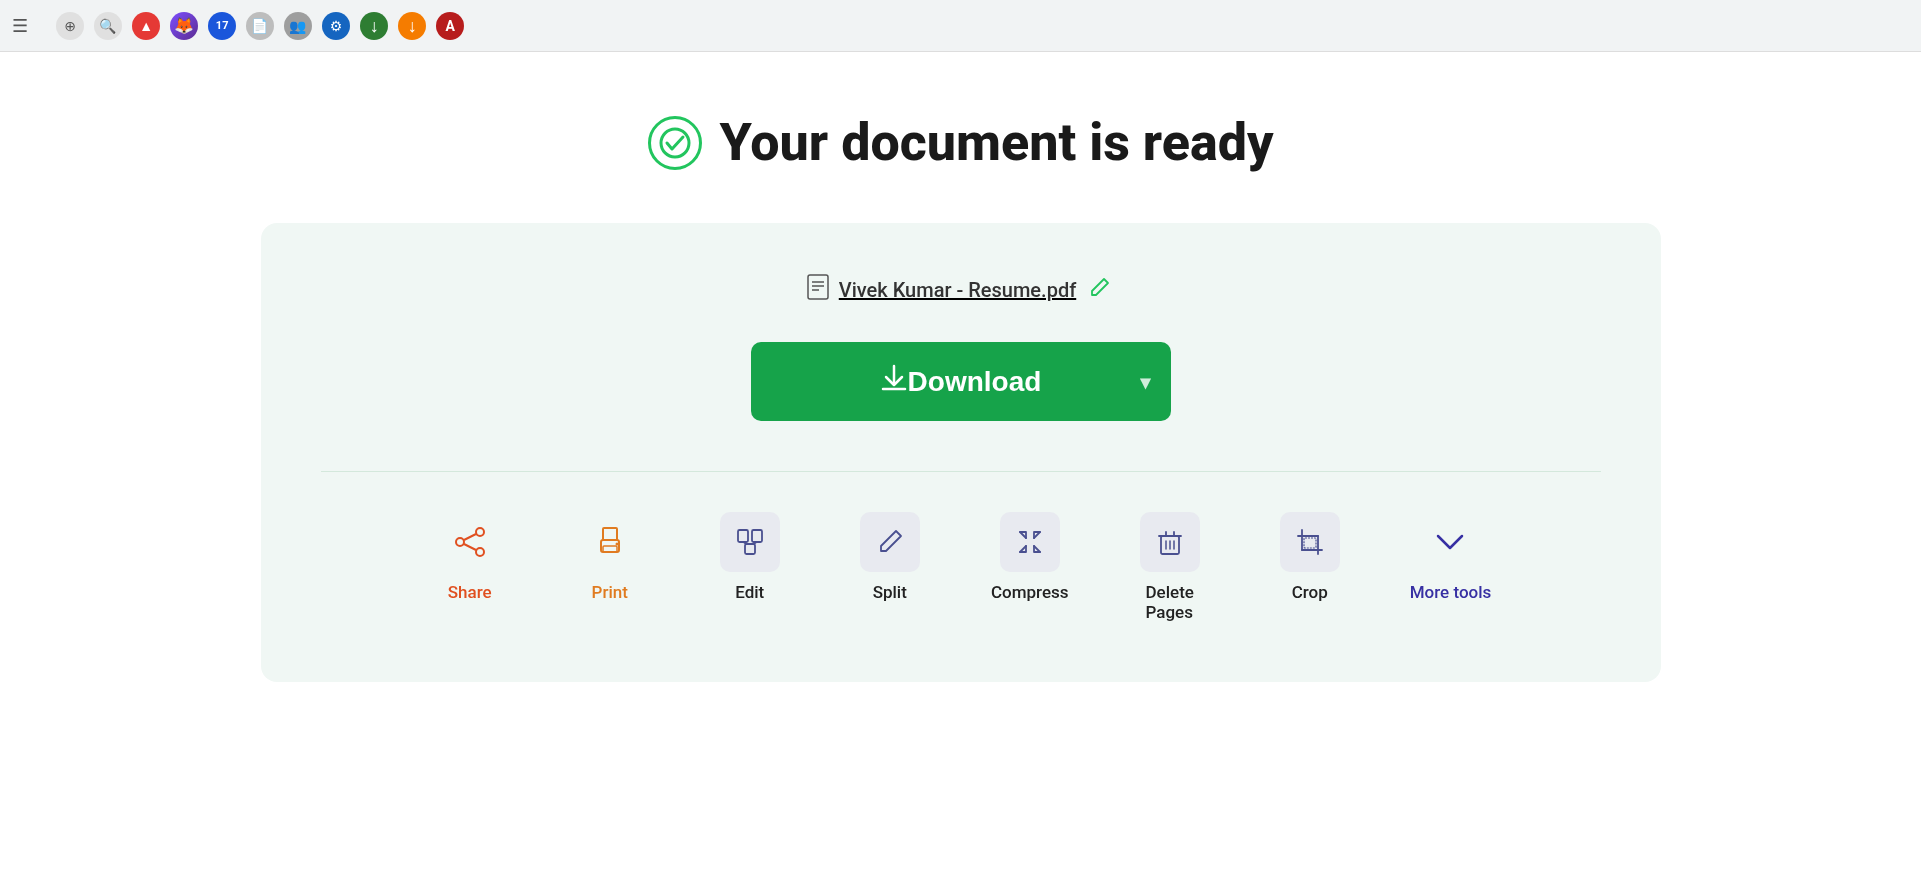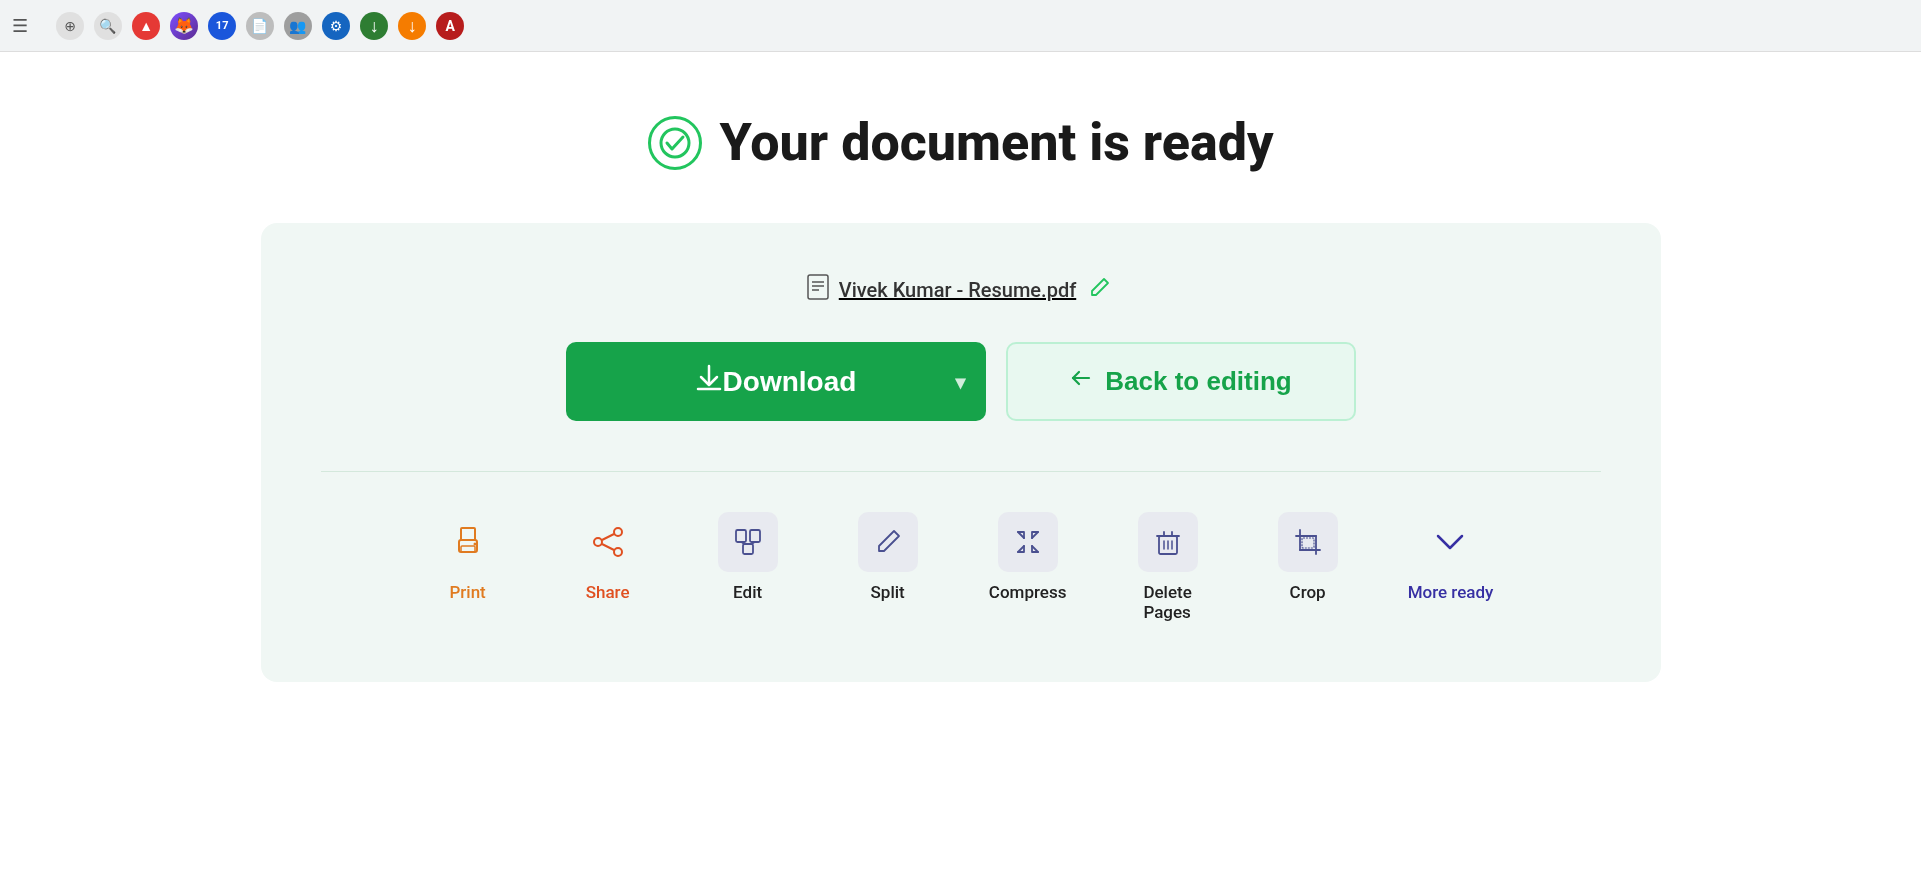--- a/index.html
+++ b/index.html
@@ -294,58 +294,49 @@
           <svg width="28" height="28" viewBox="0 0 28 28" fill="none" xmlns="http://www.w3.org/2000/svg">
             <line x1="14" y1="2" x2="14" y2="20" stroke="white" stroke-width="2.5" stroke-linecap="round"></line>
             <polyline points="6,13 14,21 22,13" stroke="white" stroke-width="2.5" fill="none" stroke-linecap="round" stroke-linejoin="round"></polyline>
             <line x1="3" y1="25" x2="25" y2="25" stroke="white" stroke-width="2.5" stroke-linecap="round"></line>
           </svg>
         </span>
         <span>Download</span>
         <span class="download-chevron">▾</span>
       </button>
 
-      <button class="back-editing-btn">
-        <span>
-          <svg width="24" height="24" viewBox="0 0 24 24" fill="none" xmlns="http://www.w3.org/2000/svg">
-            <polyline points="10,18 4,12 10,6" stroke="#16a34a" stroke-width="2.2" fill="none" stroke-linecap="round" stroke-linejoin="round"></polyline>
-            <line x1="4" y1="12" x2="20" y2="12" stroke="#16a34a" stroke-width="2.2" stroke-linecap="round"></line>
-          </svg>
-        </span>
-        <span>Back to editing</span>
-      </button>
     </div>
 
     <hr class="card-divider">
 
     <div class="tools-row">
-
-      <div class="tool-item">
-        <div class="tool-icon-wrap">
-          <svg width="36" height="36" viewBox="0 0 36 36" fill="none" xmlns="http://www.w3.org/2000/svg">
-            <rect x="9" y="16" width="18" height="12" rx="2" stroke="#e07b20" stroke-width="2" fill="none"></rect>
-            <rect x="11" y="4" width="14" height="12" rx="1" stroke="#e07b20" stroke-width="2" fill="none"></rect>
-            <rect x="11" y="22" width="14" height="6" rx="1" stroke="#e07b20" stroke-width="1.5" fill="none"></rect>
-            <circle cx="25" cy="20" r="1.5" fill="#e07b20"></circle>
-          </svg>
-        </div>
-        <span class="tool-label tool-label-orange">Print</span>
-      </div>
 
       <div class="tool-item">
         <div class="tool-icon-wrap">
           <svg width="36" height="36" viewBox="0 0 36 36" fill="none" xmlns="http://www.w3.org/2000/svg">
             <circle cx="28" cy="8" r="4" stroke="#e05020" stroke-width="2" fill="none"></circle>
             <circle cx="8" cy="18" r="4" stroke="#e05020" stroke-width="2" fill="none"></circle>
             <circle cx="28" cy="28" r="4" stroke="#e05020" stroke-width="2" fill="none"></circle>
             <line x1="12" y1="16" x2="24" y2="10" stroke="#e05020" stroke-width="2"></line>
             <line x1="12" y1="20" x2="24" y2="26" stroke="#e05020" stroke-width="2"></line>
           </svg>
         </div>
         <span class="tool-label tool-label-red">Share</span>
+      </div>
+
+      <div class="tool-item">
+        <div class="tool-icon-wrap">
+          <svg width="36" height="36" viewBox="0 0 36 36" fill="none" xmlns="http://www.w3.org/2000/svg">
+            <rect x="9" y="16" width="18" height="12" rx="2" stroke="#e07b20" stroke-width="2" fill="none"></rect>
+            <rect x="11" y="4" width="14" height="12" rx="1" stroke="#e07b20" stroke-width="2" fill="none"></rect>
+            <rect x="11" y="22" width="14" height="6" rx="1" stroke="#e07b20" stroke-width="1.5" fill="none"></rect>
+            <circle cx="25" cy="20" r="1.5" fill="#e07b20"></circle>
+          </svg>
+        </div>
+        <span class="tool-label tool-label-orange">Print</span>
       </div>
 
       <div class="tool-item">
         <div class="tool-icon-bg">
           <svg width="28" height="28" viewBox="0 0 28 28" fill="none" xmlns="http://www.w3.org/2000/svg">
             <rect x="2" y="2" width="10" height="12" rx="1.5" stroke="#4a5090" stroke-width="1.8" fill="none"></rect>
             <rect x="16" y="2" width="10" height="12" rx="1.5" stroke="#4a5090" stroke-width="1.8" fill="none"></rect>
             <rect x="9" y="16" width="10" height="10" rx="1.5" stroke="#4a5090" stroke-width="1.8" fill="none"></rect>
             <line x1="7" y1="14" x2="10" y2="16" stroke="#4a5090" stroke-width="1.5"></line>
             <line x1="21" y1="14" x2="18" y2="16" stroke="#4a5090" stroke-width="1.5"></line>
@@ -407,20 +398,20 @@
         </div>
         <span class="tool-label">Crop</span>
       </div>
 
       <div class="tool-item">
         <div class="tool-icon-wrap">
           <svg width="36" height="36" viewBox="0 0 36 36" fill="none" xmlns="http://www.w3.org/2000/svg">
             <polyline points="6,12 18,24 30,12" stroke="#3730a3" stroke-width="2.5" fill="none" stroke-linecap="round" stroke-linejoin="round"></polyline>
           </svg>
         </div>
-        <span class="tool-label tool-label-indigo">More ready</span>
+        <span class="tool-label tool-label-indigo">More tools</span>
       </div>
 
     </div>
 
   </div>
 
 </div>
 
 </body></html>

